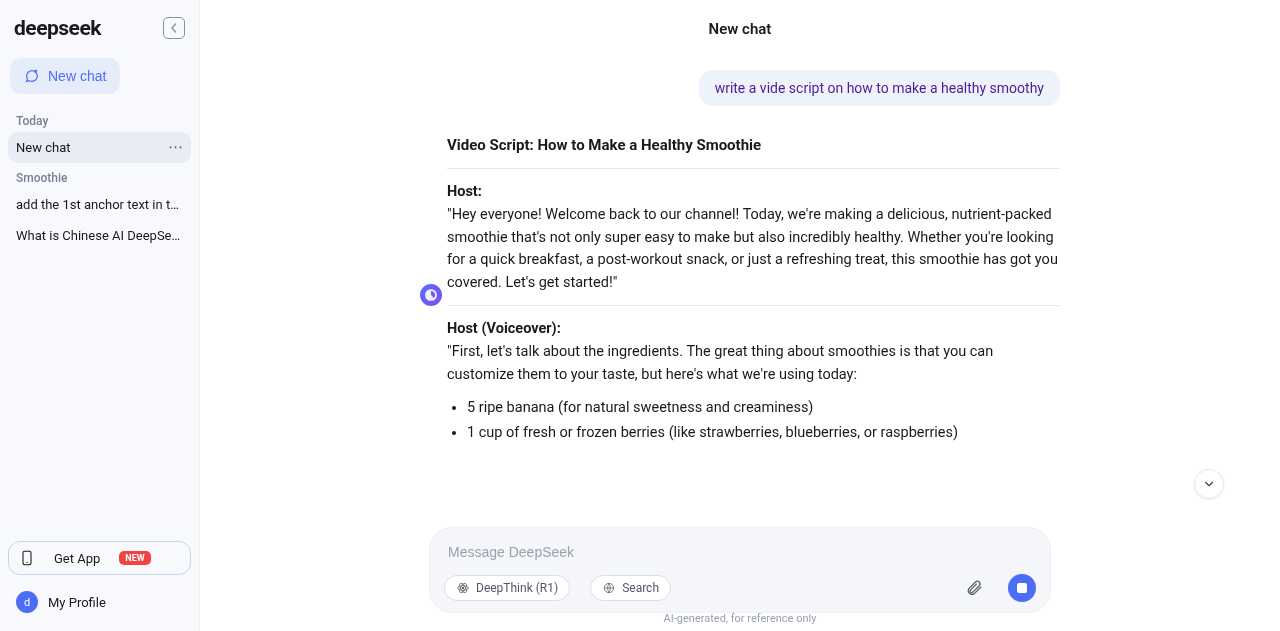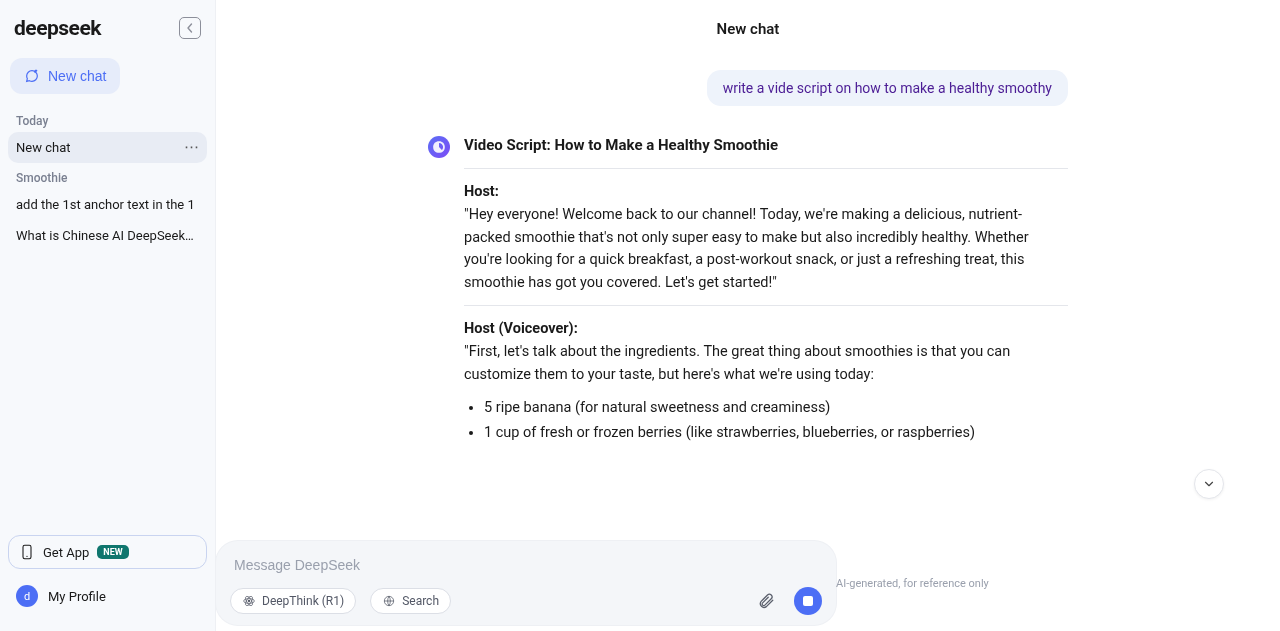--- a/index.html
+++ b/index.html
@@ -1,55 +1,55 @@
 <!DOCTYPE html>
 <html><head>
 <meta charset="utf-8">
 <style>
 *{box-sizing:border-box;margin:0;padding:0}
 html,body{height:100%}
 body{font-family:-apple-system,BlinkMacSystemFont,"Segoe UI",Roboto,Helvetica,Arial,sans-serif;background:#fff;color:#1a1a1a;overflow:hidden}
 .app{display:flex;height:631px;width:1280px}
-.sidebar{width:216px;background:#f7f9fc;border-right:1px solid #eef0f4;display:flex;flex-direction:column;padding:16px 8px 18px}
+.sidebar{width:200px;background:#f7f9fc;border-right:1px solid #eef0f4;display:flex;flex-direction:column;padding:16px 8px 12px}
 .sb-head{display:flex;align-items:center;justify-content:space-between;padding:0 6px 12px}
 .logo{font-weight:700;font-size:21px;letter-spacing:-0.5px;color:#1a1a1a}
 .collapse{width:22px;height:22px;border:1.4px solid #8c8f9a;border-radius:5px;display:flex;align-items:center;justify-content:center;font-size:10px;color:#8c8f9a;cursor:pointer}
 .newchat{display:flex;align-items:center;gap:8px;background:#e6ecfa;color:#4c6ef5;font-weight:500;font-size:14px;border:none;border-radius:12px;padding:10px 14px;margin:6px 2px 12px;cursor:pointer;width:fit-content}
 .newchat-icon{width:16px;height:16px}
 .grp-label{font-size:12px;color:#7a8091;padding:8px 8px 4px;font-weight:500}
 .sb-item{display:flex;align-items:center;justify-content:space-between;font-size:13px;color:#1a1a1a;padding:8px 8px;border-radius:10px;cursor:pointer;white-space:nowrap;overflow:hidden;text-overflow:ellipsis}
 .sb-item.active{background:#e8ecf4}
 .sb-item span.t{overflow:hidden;text-overflow:ellipsis}
 .dots{color:#555;font-size:15px;line-height:1}
 .sb-spacer{flex:1}
-.getapp{display:flex;align-items:center;gap:8px;border:1px solid #c9d4f0;border-radius:12px;padding:8px 10px;font-size:13px;color:#1a1a1a;cursor:pointer;margin:0 0 10px}
-.badge{background:#0f766e;color:#fff;font-size:9px;font-weight:700;padding:2px 6px;border-radius:5px}
+.getapp{display:flex;align-items:center;gap:19px;border:1px solid #c9d4f0;border-radius:12px;padding:8px 10px;font-size:13px;color:#1a1a1a;cursor:pointer;margin:0 0 10px}
+.badge{background:#ef4444;color:#fff;font-size:9px;font-weight:700;padding:2px 6px;border-radius:5px}
 .profile{display:flex;align-items:center;gap:10px;padding:6px 8px;font-size:13px;color:#1a1a1a;cursor:pointer}
 .avatar{width:22px;height:22px;border-radius:50%;background:#4c6ef5;color:#fff;font-size:11px;display:flex;align-items:center;justify-content:center}
 .main{flex:1;display:flex;flex-direction:column;position:relative}
 .header{height:58px;display:flex;align-items:center;justify-content:center;font-size:15px;font-weight:600}
 .scroll{flex:1;overflow-y:auto;padding:0 28px 110px}
 .col{max-width:640px;margin:0 auto}
 .usermsg{display:flex;justify-content:flex-end;margin:12px 0 28px}
 .bubble{background:#eef3fb;border-radius:14px;padding:10px 16px;font-size:14px;color:#4c1d95}
-.aimsg{display:flex;gap:14px;align-items:flex-start}
+.aimsg{display:flex;gap:5px;align-items:center}
 .ai-icon{width:22px;height:22px;border-radius:50%;background:linear-gradient(135deg,#5b6ef5,#7c4cf5);flex-shrink:0;margin-top:2px;display:flex;align-items:center;justify-content:center}
 .content{flex:1;font-size:14.5px;line-height:1.58;color:#1a1a1a}
 .content h3{font-size:15px;font-weight:700;margin:0 0 10px}
 .content hr{border:none;border-top:1px solid #e4e6eb;margin:10px 0 12px}
 .content p{margin:0 0 10px}
 .content strong{font-weight:700}
 .content ul{padding-left:20px;margin:4px 0 10px}
 .content li{margin:2px 0}
 .scroll-down{position:absolute;right:56px;bottom:132px;width:30px;height:30px;border-radius:50%;background:#fff;border:1px solid #e4e6eb;display:flex;align-items:center;justify-content:center;cursor:pointer;box-shadow:0 1px 3px rgba(0,0,0,.06)}
-.inputbar{position:absolute;left:0;right:0;bottom:6px;display:flex;flex-direction:row;align-items:center}
+.inputbar{position:absolute;left:0;right:0;bottom:6px;display:flex;flex-direction:column;align-items:center}
 .inbox{width:620px;background:#f4f6f9;border-radius:22px;padding:14px 14px 10px;box-shadow:0 0 0 1px #eef0f4}
 .in-text{width:100%;border:none;background:transparent;font-size:14px;outline:none;color:#1a1a1a;padding:0 4px 14px}
 .in-text::placeholder{color:#9aa0ad}
-.in-row{display:flex;align-items:center;gap:14px}
+.in-row{display:flex;align-items:center;gap:20px}
 .pill{display:flex;align-items:center;gap:6px;border:1px solid #dcdfe6;background:#fff;border-radius:18px;padding:5px 11px;font-size:12px;color:#535866;cursor:pointer}
 .pill-icon{width:14px;height:14px}
 .in-spacer{flex:1}
 .icon-btn{width:28px;height:28px;display:flex;align-items:center;justify-content:center;color:#5a5f6c;cursor:pointer;border:none;background:none}
 .send{width:28px;height:28px;border-radius:50%;background:#4c6ef5;display:flex;align-items:center;justify-content:center;cursor:pointer}
 .stop-sq{width:10px;height:10px;background:#fff;border-radius:2px}
 .footnote{font-size:11px;color:#9aa0ad;margin-top:0}
 .truncate{white-space:nowrap;overflow:hidden;text-overflow:ellipsis;max-width:100%}
 .phone-icon{width:16px;height:16px}
 </style>

